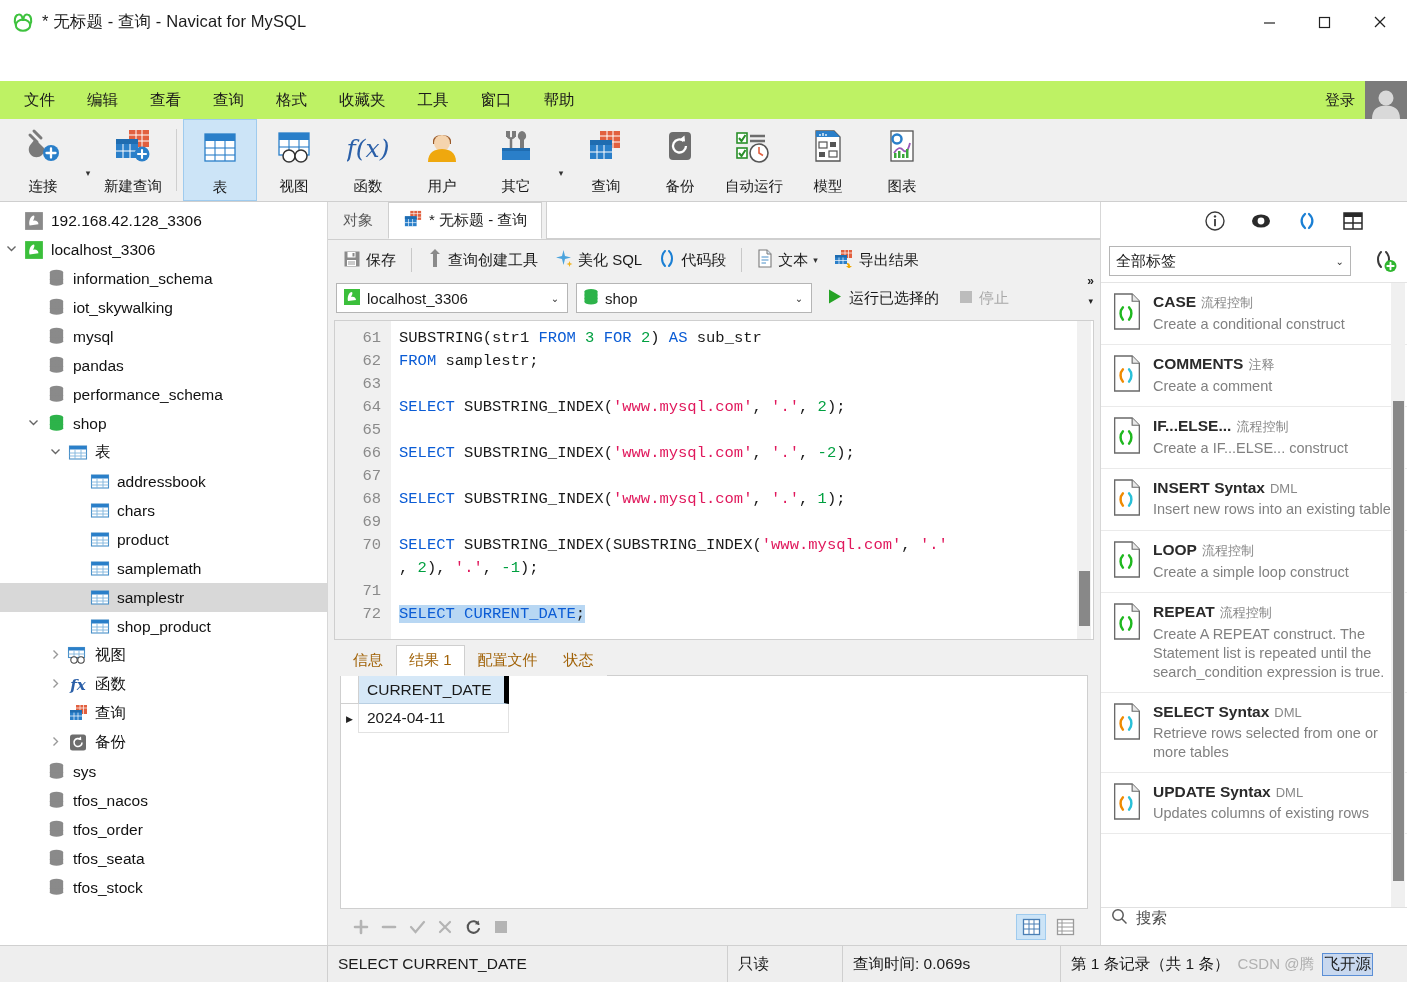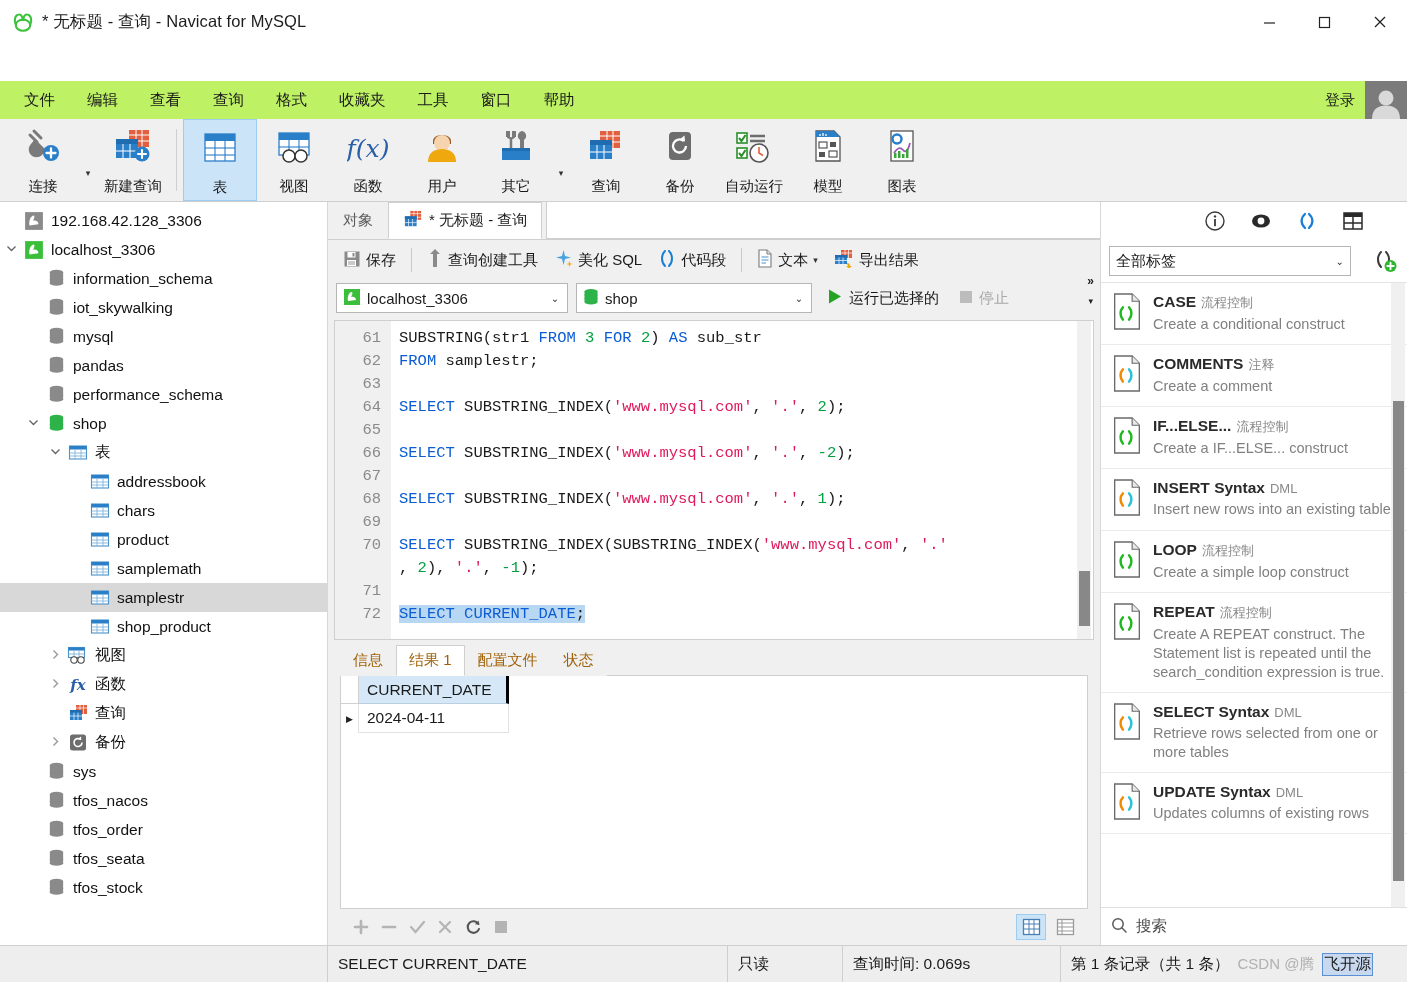--- a/index.html
+++ b/index.html
@@ -108,21 +108,21 @@
              padding:4px 6px 0 6px;}
   .rtabs { height:32px; display:flex; align-items:flex-end; flex:0 0 32px; }
   .rtab { height:31px; display:flex; align-items:center; padding:0 12px; font-size:15px;
           color:#a16207; background:#f0f0f0; border:1px solid transparent;}
   .rtab.active { background:#ffffff; border:1px solid #cfcfcf; border-bottom-color:#fff; z-index:2;}
   .rtabfill { flex:1 1 auto; border-bottom:1px solid #cfcfcf; height:31px; }
   .grid { flex:1 1 auto; background:#ffffff; border:1px solid #cfcfcf; border-top:none;
           position:relative; overflow:hidden; }
   .gridhead { display:flex; height:28px; }
   .gcorner { width:18px; border-right:1px solid #d0d0d0; border-bottom:1px solid #d0d0d0; background:#fff;}
-  .gcol { min-width:150px; background:#d6e8f7; border-right:3px solid #000000;
+  .gcol { min-width:150px; background:#d6e8f7; border-right:5px solid #000000;
           border-bottom:1px solid #b9cfe2; display:flex; align-items:center; padding:0 8px;
           font-size:15.5px; color:#1a1a1a;}
   .gridrow { display:flex; height:29px; }
   .gmark { width:18px; display:flex; align-items:center; justify-content:center;
            font-size:9px; color:#222; border-right:1px solid #e2e2e2;}
   .gcell { min-width:150px; display:flex; align-items:center; padding:0 8px; font-size:15.5px;
            border-right:1px solid #e2e2e2; border-bottom:1px solid #e2e2e2;}
 
   .gridbar { height:36px; background:#f0f0f0; display:flex; align-items:center; gap:2px;
              padding:0 8px; flex:0 0 36px; position:relative;}
@@ -147,21 +147,21 @@
   .rp-add { width:28px; height:28px; display:flex; align-items:center; justify-content:center;}
   .rp-list { flex:1 1 auto; overflow:hidden; position:relative; border-top:1px solid #e4e4e4;}
   .snip { display:flex; gap:8px; padding:10px 8px 10px 10px; border-bottom:1px solid #eaeaea;}
   .snip-ico { flex:0 0 34px; width:34px; height:38px; position:relative; }
   .snip-body { flex:1 1 auto; min-width:0; }
   .snip-title { font-size:15.5px; font-weight:bold; color:#2a2a2a; white-space:nowrap;}
   .snip-cat { font-size:13px; font-weight:normal; color:#888; margin-left:5px;}
   .snip-desc { font-size:14.5px; color:#808080; margin-top:3px; line-height:1.32;}
   .rp-scroll { position:absolute; right:2px; top:0; width:14px; height:100%; background:#f0f0f0;}
   .rp-thumb { position:absolute; right:3px; width:11px; background:#888; top:118px; height:480px;}
-  .rp-search { height:38px; display:flex; align-items:center; gap:8px; padding:0 10px;
+  .rp-search { height:38px; display:flex; gap:8px; padding:0 10px;
                border-top:1px solid #e0e0e0; flex:0 0 38px;}
   .rp-search .txt { font-size:15.5px; color:#4a4a4a;}
 
   
   .statusbar { height:37px; background:#eeeeee; border-top:1px solid #d0d0d0; display:flex;
                align-items:stretch; flex:0 0 37px; font-size:15.5px; color:#1a1a1a;}
   .sb-left { width:328px; flex:0 0 328px; }
   .sb-cell { display:flex; align-items:center; padding:0 10px; border-right:1px solid #cfcfcf;}
   .sb-sql { flex:0 0 400px; }
   .sb-ro  { flex:0 0 115px; }

